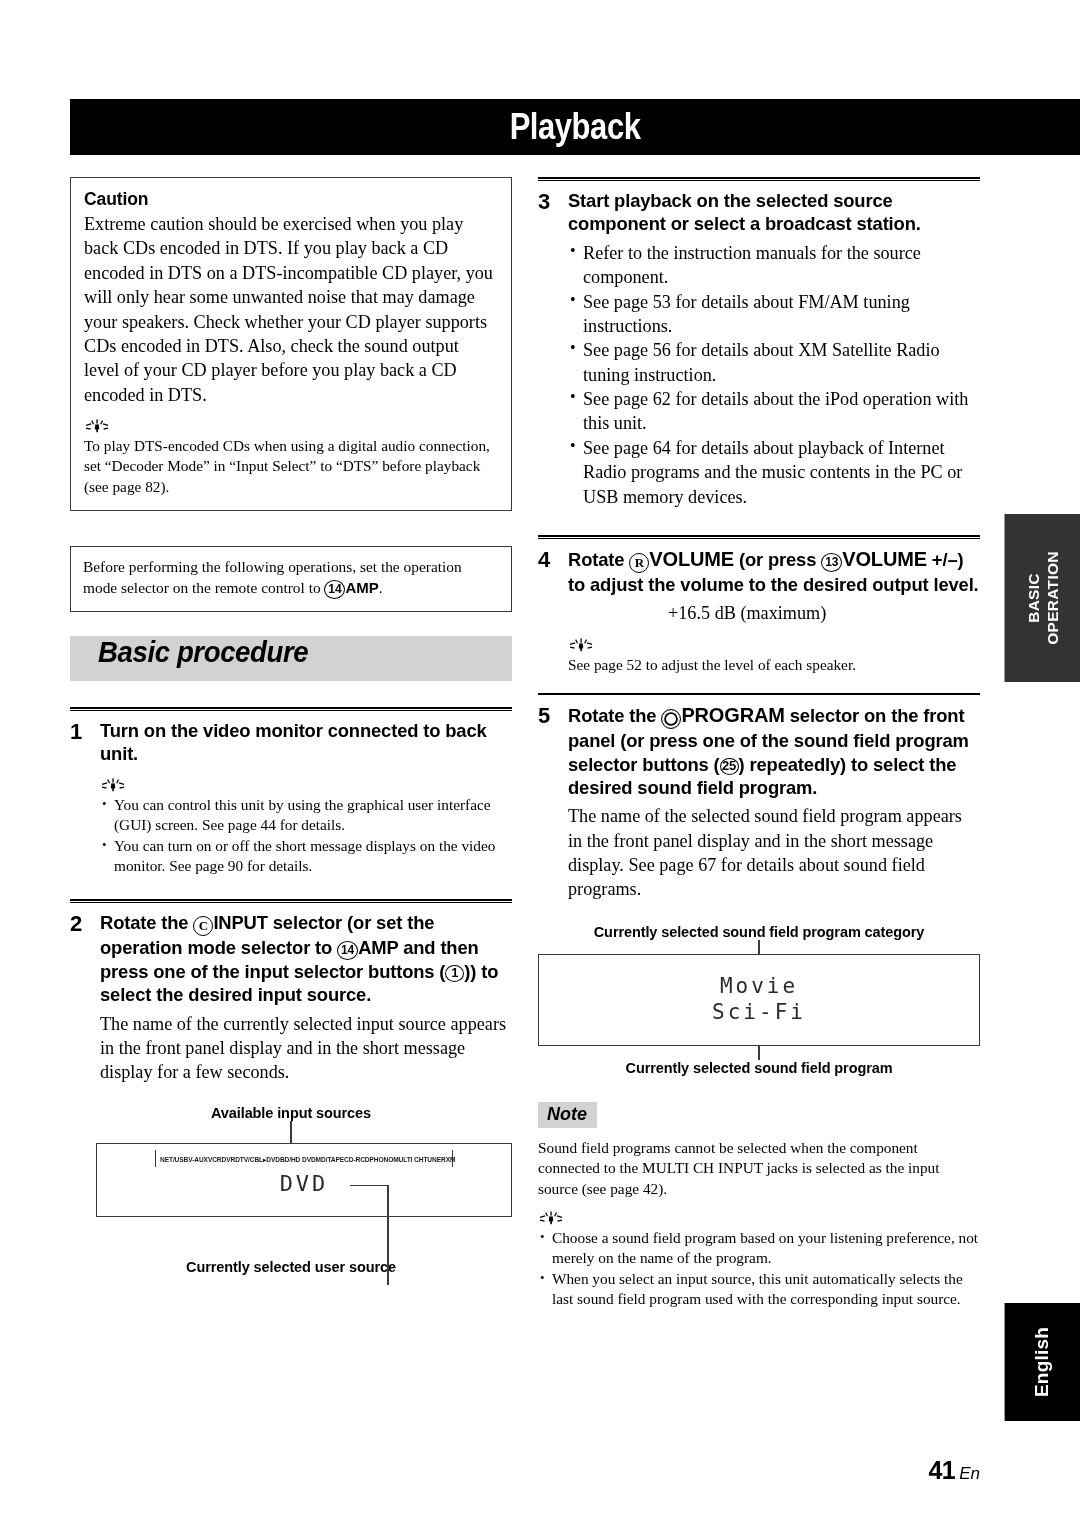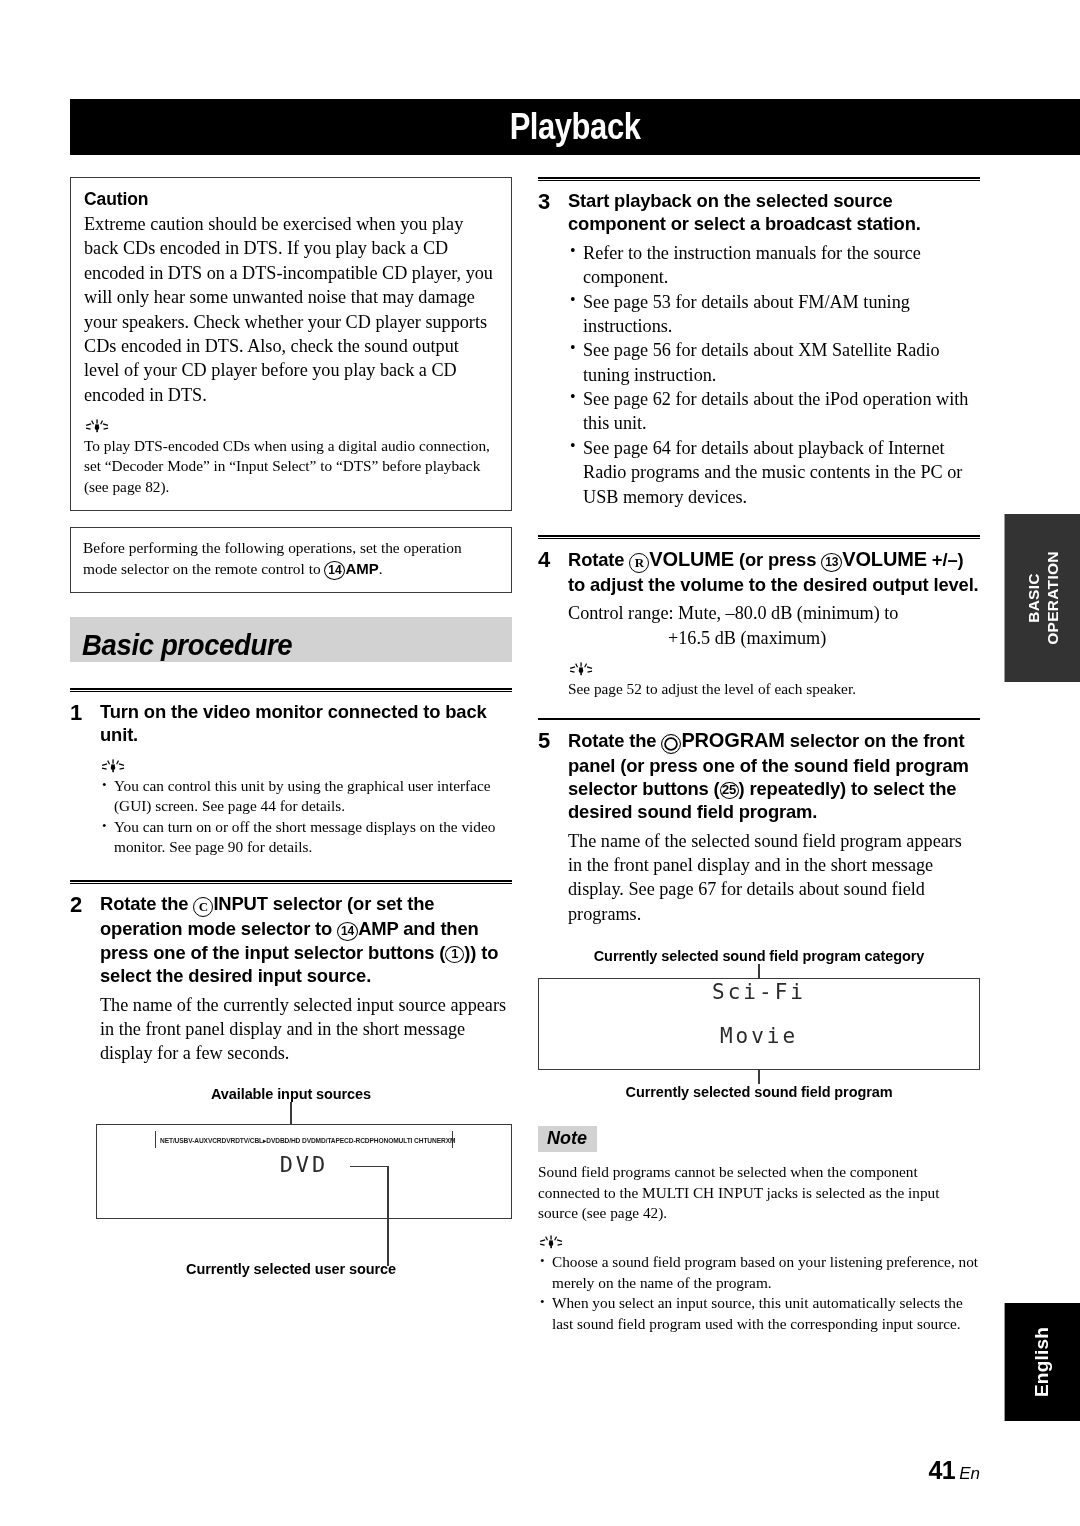--- a/index.html
+++ b/index.html
@@ -47,21 +47,21 @@
   
   .tip-icon{
     display:block;width:26px;height:15px;margin:12px 0 2px 0;
   }
   .small-serif{
     font-family:"Liberation Serif",serif;
     font-size:15.3px;line-height:1.33;
   }
 
   .prenote{
-    margin-top:16px;
+    margin-top:35px;
     padding:10px 12px 12px 12px;
   }
   .prenote .small-serif{font-size:15.4px;line-height:1.36;}
 
   .amp-ref{font-family:"Liberation Sans",sans-serif;font-weight:bold;font-size:15px;}
   .circnum{
     display:inline-block;border:1.4px solid #000;border-radius:50%;
     font-family:"Liberation Sans",sans-serif;font-weight:bold;
     font-size:13px;line-height:13.5px;min-width:15px;height:15px;
     text-align:center;vertical-align:1px;padding:0 1px;box-sizing:content-box;
@@ -71,22 +71,22 @@
     display:inline-block;border:1.6px solid #000;border-radius:50%;
     font-family:"Liberation Serif",serif;font-weight:bold;
     font-size:13px;line-height:17px;width:18px;height:18px;
     text-align:center;vertical-align:-1px;
   }
   .circletter.dbl{box-shadow:inset 0 0 0 2.2px #fff, inset 0 0 0 4px #000;}
 
   
   .section-band{
     margin-top:24px;
-    background:#d2d2d2;height:45px;display:flex;align-items:flex-end;
-    padding-left:12px;box-sizing:border-box;
+    background:#d2d2d2;height:45px;display:flex;align-items:flex-start;
+    padding-left:28px;box-sizing:border-box;
   }
   .section-band .band-text{
     font-family:"Liberation Sans",sans-serif;
     font-style:italic;font-weight:bold;font-size:29px;
     letter-spacing:-0.4px;
     transform:scaleX(0.95);transform-origin:left center;
   }
 
   
   .step{position:relative;margin-top:22px;padding-top:12px;}
@@ -264,21 +264,21 @@
         <div class="step-num">2</div>
         <div class="step-head"><span>Rotate the </span><span class="circletter">C</span><span>INPUT</span><span> selector (or set the operation mode selector to </span><span class="circnum lg">14</span><span>AMP</span><span> and then press one of the input selector buttons (</span><span class="circnum">1</span><span>)) to select the desired input source.</span></div>
       </div>
       <div class="step-body">
         <div class="body-serif">The name of the currently selected input source appears in the front panel display and in the short message display for a few seconds.</div>
       </div>
 
       <div class="fig">
         <div class="fig-cap">Available input sources</div>
         <div class="lead-v" style="height:22px;"></div>
-        <div class="panel" style="height:95px;margin-left:26px;">
+        <div class="panel" style="height:74px;margin-left:26px;">
           <div style="padding:6px 58px 0 58px;">
             <div class="bracket">
               <div class="src-row">
                 <span>NET/USB</span>
                 <span>V-AUX</span>
                 <span>VCR</span>
                 <span>DVR</span>
                 <span>DTV/CBL</span>
                 <span>▸DVD</span>
                 <span>BD/HD DVD</span>
@@ -325,21 +325,20 @@
       </div>
     </div>
 
     <div class="step" style="margin-top:26px;">
       <div class="rule-double"></div>
       <div class="step-row">
         <div class="step-num">4</div>
         <div class="step-head"><span>Rotate </span><span class="circletter">R</span><span style="font-size:20px;">VOLUME</span><span> (or press </span><span class="circnum lg">13</span><span style="font-size:20px;">VOLUME</span><span> +/–)</span><br><span>to adjust the volume to the desired output level.</span></div>
       </div>
       <div class="step-body">
-        <div class="body-serif">Control range: Mute, –80.0 dB (minimum) to</div>
         <div class="body-serif indent-cont">+16.5 dB (maximum)</div>
         <svg class="tip-icon" viewBox="0 0 26 15">
           <g fill="#000">
             <rect x="11.2" y="5.4" width="3.6" height="2.1"></rect>
             <circle cx="13" cy="8.8" r="2.3"></circle>
             <rect x="12.3" y="10.6" width="1.6" height="2.6"></rect>
             <rect x="12.4" y="0.4" width="1.3" height="4.2"></rect>
             <rect x="8.0" y="1.4" width="1.2" height="4.0" transform="rotate(-28 8.6 3.4)"></rect>
             <rect x="17.0" y="1.4" width="1.2" height="4.0" transform="rotate(28 17.6 3.4)"></rect>
             <rect x="2.0" y="5.0" width="5.2" height="1.3" transform="rotate(-16 4.6 5.6)"></rect>
@@ -359,22 +358,22 @@
         <div class="step-head"><span>Rotate the </span><span class="circletter dbl" style="color:transparent;">O</span><span style="font-size:20px;">PROGRAM</span><span> selector on the front panel (or press one of the sound field program selector buttons (</span><span class="circnum">25</span><span>) repeatedly) to select the desired sound field program.</span></div>
       </div>
       <div class="step-body">
         <div class="body-serif">The name of the selected sound field program appears in the front panel display and in the short message display. See page 67 for details about sound field programs.</div>
       </div>
 
       <div class="fig" style="margin-top:22px;">
         <div class="fig-cap">Currently selected sound field program category</div>
         <div class="lead-v" style="height:14px;"></div>
         <div class="panel" style="height:92px;position:relative;">
+          <div class="lcd small" style="margin-top:18px;line-height:1.25;">Movie</div>
           <div class="lcd small" style="line-height:1.25;">Sci-Fi</div>
-          <div class="lcd small" style="margin-top:18px;line-height:1.25;">Movie</div>
         </div>
         <div class="lead-v" style="height:14px;"></div>
         <div class="fig-cap">Currently selected sound field program</div>
       </div>
     </div>
 
     <div style="margin-top:26px;">
       <div class="note-tag">Note</div>
       <div class="small-serif" style="margin-top:10px;">Sound field programs cannot be selected when the component connected to the MULTI CH INPUT jacks is selected as the input source (see page 42).</div>
       <svg class="tip-icon" viewBox="0 0 26 15">

